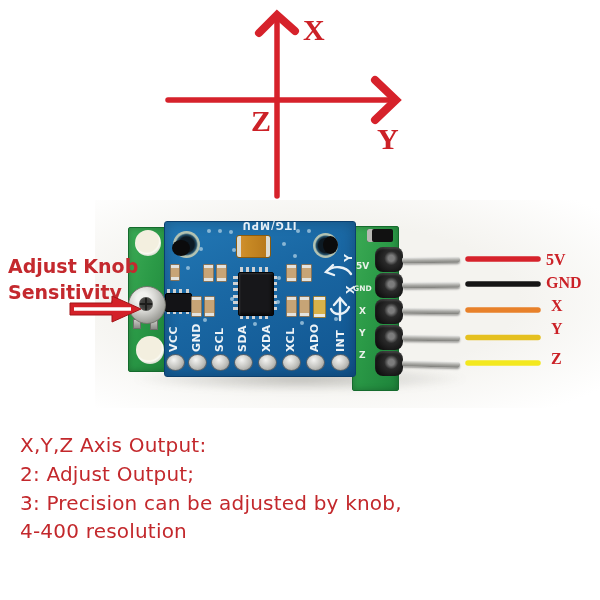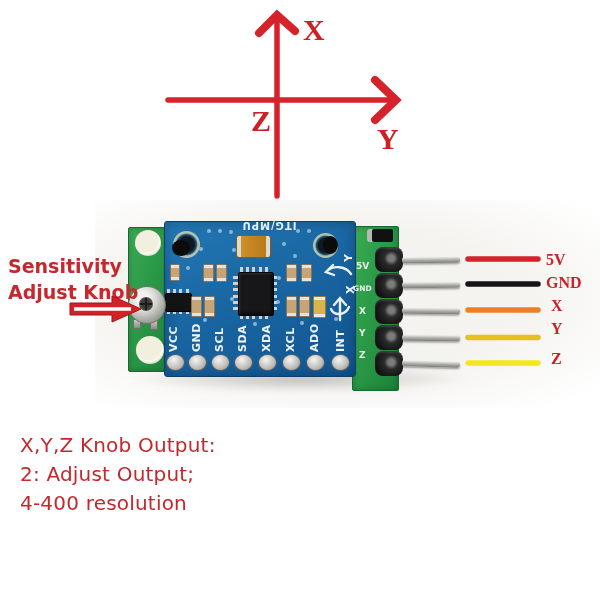--- a/index.html
+++ b/index.html
@@ -219,27 +219,28 @@
   <div class="abs pot-leg" style="left:133px;top:319px;"></div>
   <div class="abs pot-leg" style="left:150px;top:320px;"></div>
   <div class="abs pot">
     <div class="abs pot-core">
       <div class="abs pot-slot" style="left:6px;top:1px;width:2px;height:12px;"></div>
       <div class="abs pot-slot" style="left:1px;top:6px;width:12px;height:2px;"></div>
     </div>
   </div>
 
   <div class="abs sens-text">
+    <div>Adjust Knob</div>
     <div>Sensitivity</div>
-    <div>Adjust Knob</div>
   </div>
   <svg class="abs" style="left:68px;top:294px;" width="76" height="30" viewBox="0 0 76 30">
     <polygon points="2,9 44,9 44,2 73,15 44,28 44,21 2,21" fill="#d32128" stroke="#a21418" stroke-width="1"></polygon>
     <line x1="6" y1="15" x2="63" y2="15" stroke="#ffffff" stroke-width="3.5"></line>
   </svg>
 
   <div class="abs desc">
-    <div>X,Y,Z Knob Output:</div>
+    <div>X,Y,Z Axis Output:</div>
     <div>2: Adjust Output;</div>
+    <div>3: Precision can be adjusted by knob,</div>
     <div>4-400 resolution</div>
   </div>
 
 </div>
 
 </body></html>

